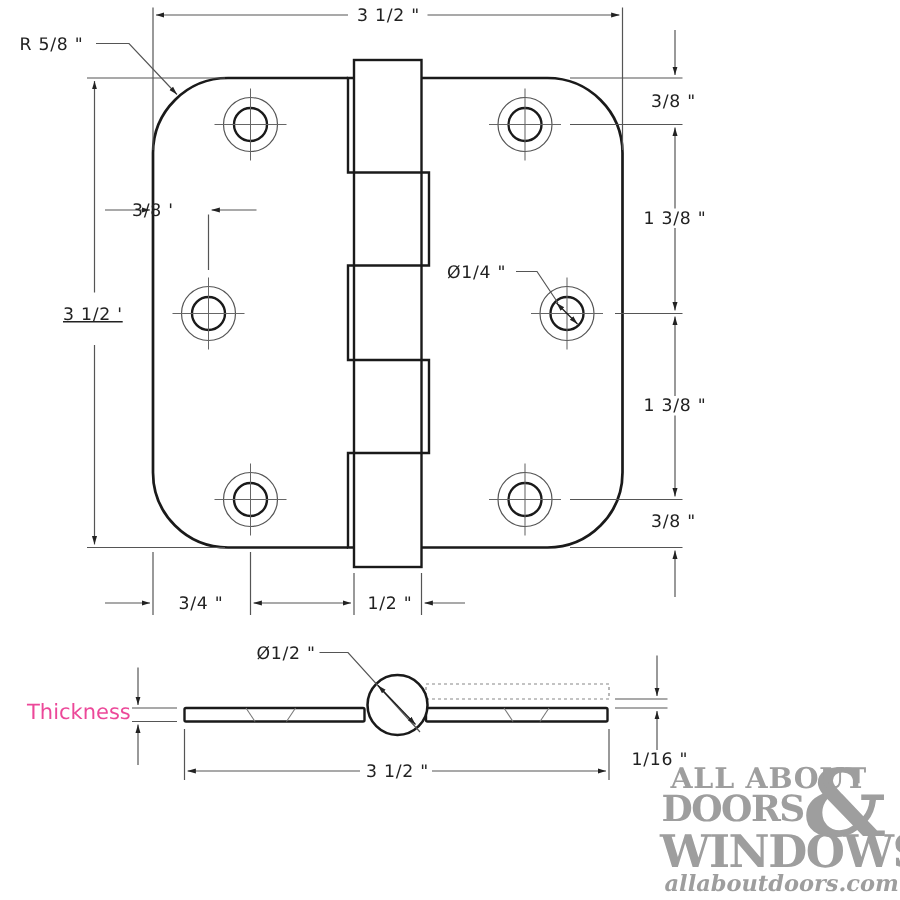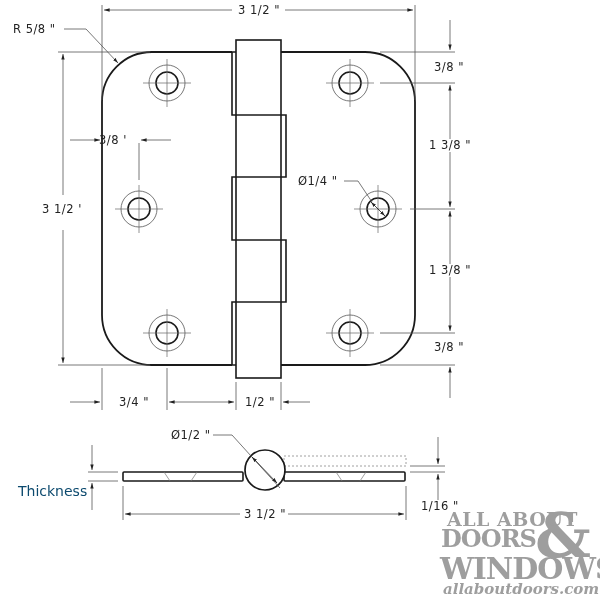--- a/index.html
+++ b/index.html
@@ -2,21 +2,21 @@
 <html><head>
   <meta charset="utf-8">
   <style>
     html, body { margin: 0; padding: 0; background: #ffffff; }
     body { width: 600px; height: 600px; position: relative; overflow: hidden;
            font-family: "DejaVu Sans", sans-serif; }
     #canvas { position: absolute; left: 0; top: 0; width: 600px; height: 600px; }
     .lbl { position: absolute; font-family: "DejaVu Sans", sans-serif; font-size: 11.5px;
            color: #222; white-space: nowrap; letter-spacing: 0.5px; background: #fff; line-height: 13px; }
     .lbl.nobg { background: transparent; }
-    .thick { font-size: 14px; letter-spacing: 0; color: #0c4a6e; margin-top: 16px; }
+    .thick { font-size: 14px; letter-spacing: 0; color: #ec4899; }
     .logo { position: absolute; font-family: "DejaVu Serif", serif; font-weight: bold;
             color: #9e9e9e; white-space: nowrap; line-height: 1; }
     .logo-1 { left: 447px; top: 510px; font-size: 19px; letter-spacing: 0.5px; }
     .logo-2 { left: 441px; top: 527px; font-size: 24px; letter-spacing: -1px; }
     .logo-3 { left: 440px; top: 554px; font-size: 30px; letter-spacing: -1px; }
     .logo-4 { left: 443px; top: 582px; font-size: 15px; font-style: italic; }
     .amp { position: absolute; left: 535px; top: 505px; font-family: "DejaVu Serif", serif;
            font-weight: bold; font-size: 62px; color: #9e9e9e; line-height: 1; }
   </style>
 </head>
@@ -165,22 +165,22 @@
       <line x1="410" y1="466" x2="445" y2="466"></line>
       <line x1="410" y1="472" x2="445" y2="472"></line>
       <line x1="438" y1="437" x2="438" y2="464" marker-end="url(#arr)"></line>
       <line x1="438" y1="500" x2="438" y2="474" marker-end="url(#arr)"></line>
     </g>
   </g>
 </svg>
 
 <span class="lbl" style="left:238px; top:4px;">3 1/2 "</span>
 <span class="lbl nobg" style="left:13px; top:23px;">R 5/8 "</span>
-<span class="lbl" style="left:42px; top:203px;">3 1/2 '</span>
-<span class="lbl nobg" style="left:99px; top:134px;">3/8 '</span>
+<span class="lbl" style="left:42px; top:203px;text-decoration:underline;">3 1/2 '</span>
+<span class="lbl nobg" style="left:88px; top:134px;">3/8 '</span>
 <span class="lbl nobg" style="left:298px; top:175px;">Ø1/4 "</span>
 <span class="lbl nobg" style="left:434px; top:61px;">3/8 "</span>
 <span class="lbl" style="left:429px; top:139px;">1 3/8 "</span>
 <span class="lbl" style="left:429px; top:264px;">1 3/8 "</span>
 <span class="lbl nobg" style="left:434px; top:341px;">3/8 "</span>
 <span class="lbl nobg" style="left:119px; top:396px;">3/4 "</span>
 <span class="lbl nobg" style="left:245px; top:396px;">1/2 "</span>
 
 <span class="lbl nobg thick" style="left:18px; top:469px;">Thickness</span>
 <span class="lbl nobg" style="left:171px; top:429px;">Ø1/2 "</span>

